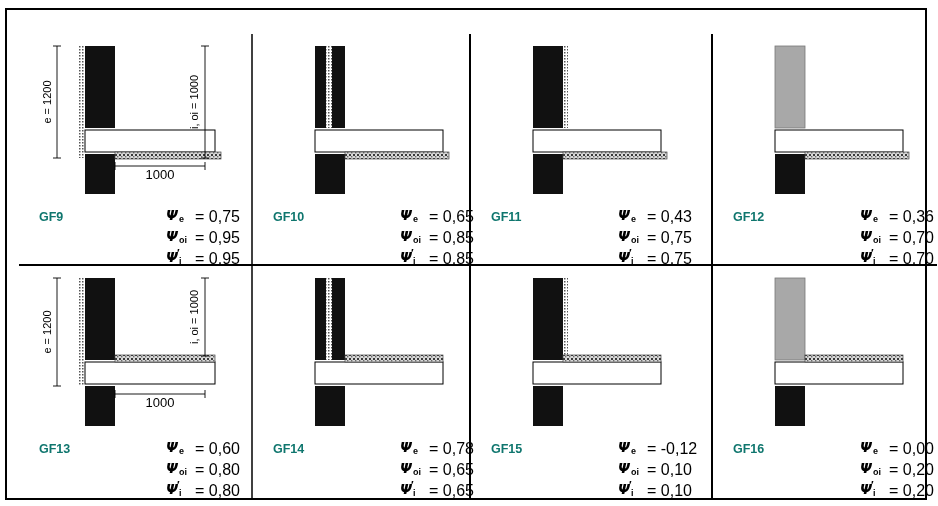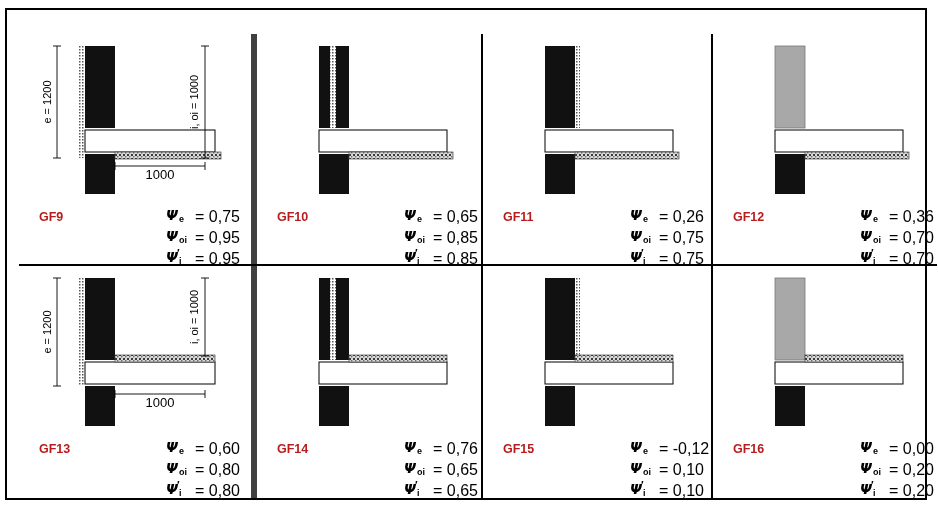--- a/index.html
+++ b/index.html
@@ -31,32 +31,32 @@
 
   
   .grid{position:absolute;left:0;top:24px;width:100%;height:464px;margin-left:12px;}
   .row{position:relative;width:100%;height:232px;box-sizing:border-box;}
   .row.r1{border-bottom:2px solid #000;}
   .cell{
     position:absolute;top:0;height:100%;
     box-sizing:border-box;
   }
   .cell.c0{left:0;width:232px;}
-  .cell.c1{left:232px;width:230px;border-left:6px solid #404040;}
-  .cell.c2{left:462px;width:230px;border-left:2px solid #000;}
+  .cell.c1{left:232px;width:230px;border-left:2px solid #404040;}
+  .cell.c2{left:450px;width:230px;border-left:2px solid #000;}
   .cell.c3{left:692px;width:226px;border-left:2px solid #000;}
 
   
   .fig{position:absolute;left:0;top:0;width:100%;height:168px;}
   .fig svg{position:absolute;left:0;top:0;}
 
   
   .code{
     position:absolute;left:20px;top:176px;
-    font-size:12.5px;font-weight:bold;color:#b91c1c;white-space:nowrap;
+    font-size:12.5px;font-weight:bold;color:#0f766e;white-space:nowrap;
   }
   .vals{
     position:absolute;left:92px;top:172px;
     width:140px;
   }
   .vrow{
     position:relative;height:21px;
     font-size:12.5px;color:#000;white-space:nowrap;
   }
   .psi{
@@ -212,21 +212,21 @@
                 <rect x="62" y="156" width="24" height="4" fill="#111111"></rect>
                 <rect x="62" y="96" width="128" height="22" fill="#ffffff" stroke="#000" stroke-width="1"></rect>
                 <rect x="92" y="118" width="104" height="7" fill="url(#insul4)" stroke="#444" stroke-width="0.7"></rect>
               </svg>
             </div>
             <div class="code">GF11</div>
             <div class="vals">
               <div class="vrow">
                 <span class="psi">Ψ</span>
                 <span class="sub">e</span>
-                <span class="eq">= 0,26</span>
+                <span class="eq">= 0,43</span>
               </div>
               <div class="vrow">
                 <span class="psi">Ψ</span>
                 <span class="sub">oi</span>
                 <span class="eq">= 0,75</span>
               </div>
               <div class="vrow">
                 <span class="psi">Ψ</span>
                 <span class="prime">′</span>
                 <span class="sub">i</span>
@@ -361,21 +361,21 @@
                 <rect x="62" y="156" width="24" height="4" fill="#111111"></rect>
                 <rect x="62" y="96" width="128" height="22" fill="#ffffff" stroke="#000" stroke-width="1"></rect>
                 <rect x="92" y="89" width="98" height="7" fill="url(#insul10)" stroke="#444" stroke-width="0.7"></rect>
               </svg>
             </div>
             <div class="code">GF14</div>
             <div class="vals">
               <div class="vrow">
                 <span class="psi">Ψ</span>
                 <span class="sub">e</span>
-                <span class="eq">= 0,76</span>
+                <span class="eq">= 0,78</span>
               </div>
               <div class="vrow">
                 <span class="psi">Ψ</span>
                 <span class="sub">oi</span>
                 <span class="eq">= 0,65</span>
               </div>
               <div class="vrow">
                 <span class="psi">Ψ</span>
                 <span class="prime">′</span>
                 <span class="sub">i</span>

